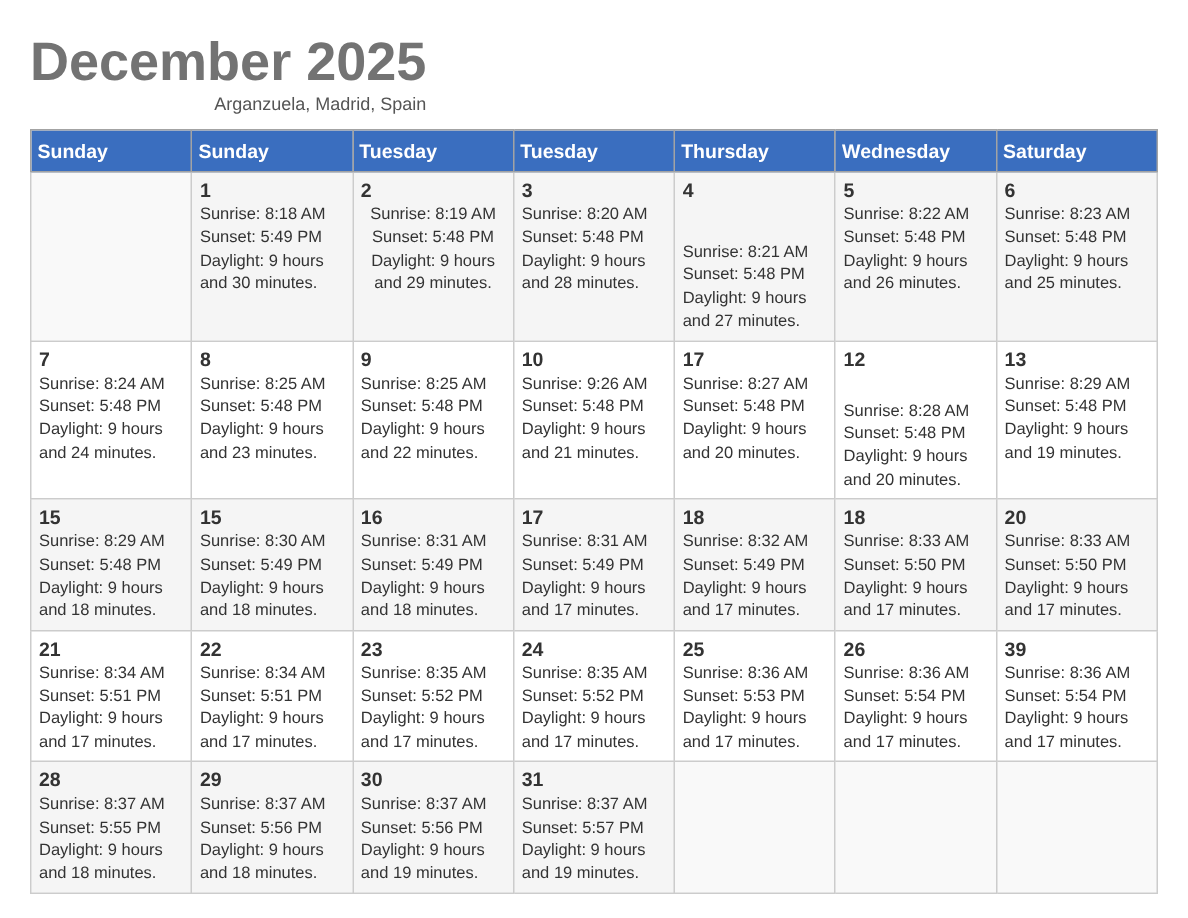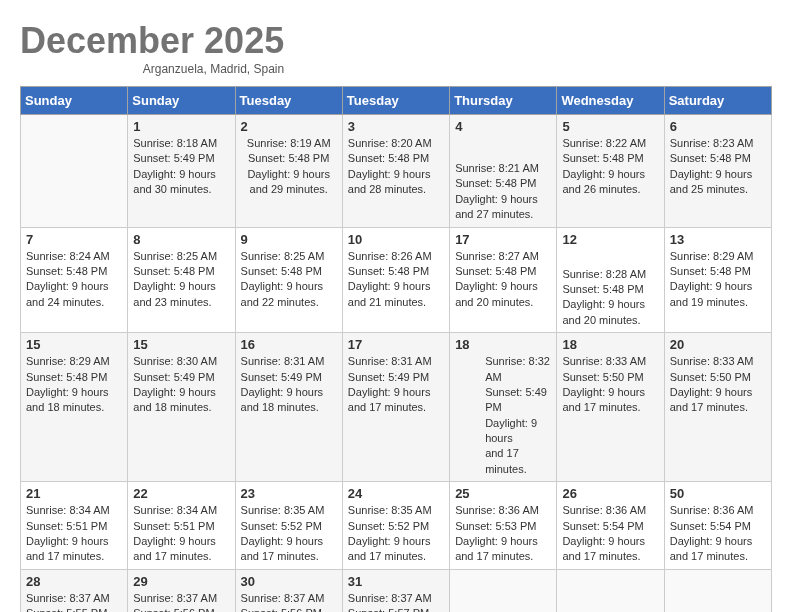--- a/index.html
+++ b/index.html
@@ -175,21 +175,21 @@
         </td>
         <td>
           <span class="day-number">9</span>
           <div class="day-info" style="white-space: pre-line;">Sunrise: 8:25 AM
 Sunset: 5:48 PM
 Daylight: 9 hours
 and 22 minutes.</div>
         </td>
         <td>
           <span class="day-number">10</span>
-          <div class="day-info" style="white-space: pre-line;">Sunrise: 8:26 AM
+          <div class="day-info" style="white-space: pre-line;">Sunrise: 9:26 AM
 Sunset: 5:48 PM
 Daylight: 9 hours
 and 21 minutes.</div>
         </td>
         <td>
           <span class="day-number">17</span>
           <div class="day-info" style="white-space: pre-line;">Sunrise: 8:27 AM
 Sunset: 5:48 PM
 Daylight: 9 hours
 and 20 minutes.</div>
@@ -233,21 +233,21 @@
         </td>
         <td>
           <span class="day-number">17</span>
           <div class="day-info" style="white-space: pre-line;">Sunrise: 8:31 AM
 Sunset: 5:49 PM
 Daylight: 9 hours
 and 17 minutes.</div>
         </td>
         <td>
           <span class="day-number">18</span>
-          <div class="day-info" style="white-space: pre-line; margin-left: 30px;">Sunrise: 8:32 AM
+          <div class="day-info" style="white-space: pre-line;">Sunrise: 8:32 AM
 Sunset: 5:49 PM
 Daylight: 9 hours
 and 17 minutes.</div>
         </td>
         <td>
           <span class="day-number">18</span>
           <div class="day-info" style="white-space: pre-line;">Sunrise: 8:33 AM
 Sunset: 5:50 PM
 Daylight: 9 hours
 and 17 minutes.</div>
@@ -297,21 +297,21 @@
 and 17 minutes.</div>
         </td>
         <td>
           <span class="day-number">26</span>
           <div class="day-info" style="white-space: pre-line;">Sunrise: 8:36 AM
 Sunset: 5:54 PM
 Daylight: 9 hours
 and 17 minutes.</div>
         </td>
         <td>
-          <span class="day-number">50</span>
+          <span class="day-number">39</span>
           <div class="day-info" style="white-space: pre-line;">Sunrise: 8:36 AM
 Sunset: 5:54 PM
 Daylight: 9 hours
 and 17 minutes.</div>
         </td>
       </tr>
       <tr>
         <td>
           <span class="day-number">28</span>
           <div class="day-info" style="white-space: pre-line;">Sunrise: 8:37 AM

